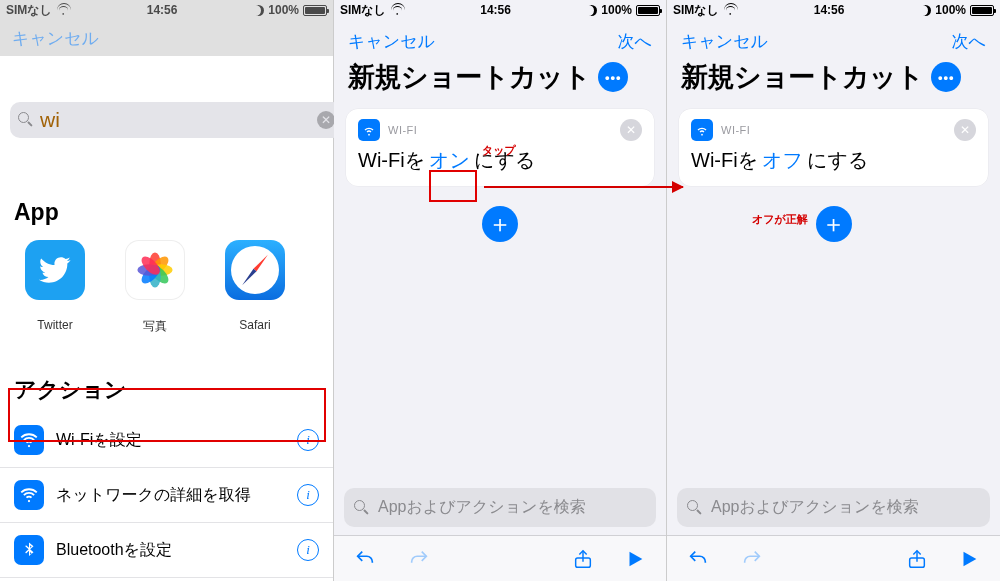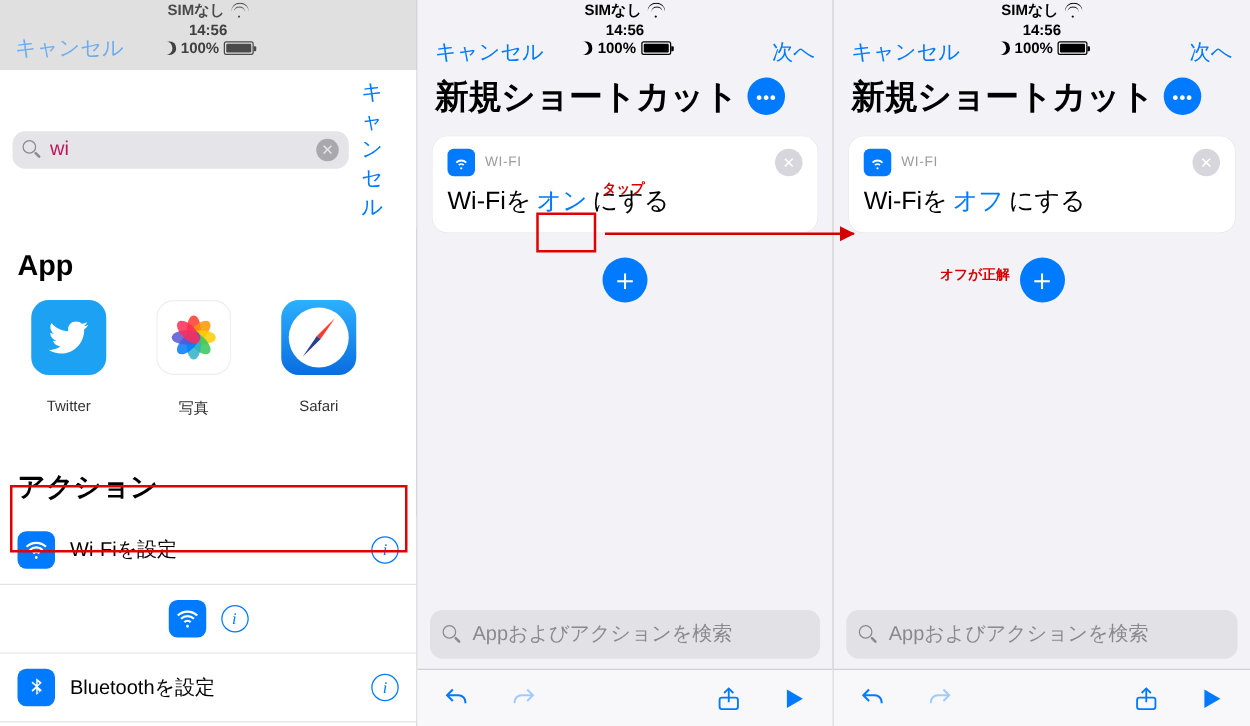--- a/index.html
+++ b/index.html
@@ -26,21 +26,20 @@
   
   .status {
     height: 20px;
     display: flex;
     align-items: center;
     justify-content: space-between;
     padding: 0 6px;
     font-size: 12px;
     font-weight: 600;
     color: #000;
-    flex-direction: column;
   }
   .status.dim { background: rgba(0,0,0,0.12); color:#4a4a4a; }
   .status .left { display:flex; align-items:center; gap:5px; }
   .status .right { display:flex; align-items:center; gap:4px; }
   .wifi-mini { width:14px; height:10px; position:relative; }
   .wifi-mini::before { content:"\25CF"; font-size:4px; position:absolute; bottom:-1px; left:5px;}
   .wifi-arc { position:absolute; border:1.2px solid currentColor; border-bottom:none; border-left:none; border-right:none; border-radius:50%; }
   .moon { width:11px; height:11px; border-radius:50%; box-shadow: inset -3px 0 0 0 currentColor; }
   .battery { width:24px; height:11px; border:1px solid currentColor; border-radius:2px; position:relative; }
   .battery::after { content:""; position:absolute; right:-3px; top:3px; width:2px; height:4px; background:currentColor; border-radius:0 1px 1px 0;}
@@ -50,21 +49,21 @@
   .p1 .behind { background: rgba(0,0,0,0.12); height:36px; display:flex; align-items:center; padding:0 12px; color:#007aff; font-size:17px;}
   .p1 .searchrow {
     display:flex; align-items:center; padding:6px 10px; gap:10px;
     background:#fff;
   }
   .searchbox {
     flex:1; display:flex; align-items:center; background:#e4e4e9;
     border-radius:10px; padding:6px 8px; gap:6px;
   }
   .searchbox input {
-    border:none; background:transparent; outline:none; font-size:16px; flex:1; color:#be185d;
+    border:none; background:transparent; outline:none; font-size:21px; flex:1; color:#a16207;
   }
   .mag { width:16px; height:16px; position:relative; }
   .mag .c { width:11px; height:11px; border:1.8px solid #8a8a8e; border-radius:50%; position:absolute; left:0; top:0;}
   .mag .h { width:6px; height:1.8px; background:#8a8a8e; position:absolute; left:9px; top:11px; transform:rotate(45deg); border-radius:1px;}
   .clear-x { width:18px; height:18px; border-radius:50%; background:#a8a8ad; color:#e4e4e9; display:flex; align-items:center; justify-content:center; font-size:12px; line-height:1;}
   .cancel-link { color:#007aff; font-size:17px; }
 
   .section-h { font-size:23px; font-weight:700; padding:16px 14px 10px; color:#000; }
   .app-row { display:flex; gap:30px; padding:4px 20px 20px; }
   .app { width:70px; display:flex; flex-direction:column; align-items:center; gap:18px;}
@@ -235,20 +234,21 @@
       </span>
       <span class="txt">Wi-Fiを設定</span>
       <span class="info">i</span>
     </div>
     <div class="action-item">
       <span class="badge wifi-glyph">
         <svg viewBox="0 0 24 24">
               <path d="M12 18.5a1.5 1.5 0 100 3 1.5 1.5 0 000-3zm-4.2-3.8a6 6 0 018.4 0l-1.7 1.7a3.6 3.6 0 00-5 0zm-3.5-3.5a11 11 0 0115.4 0l-1.7 1.7a8.6 8.6 0 00-12 0zm-3.5-3.5a16 16 0 0122.4 0l-1.7 1.7a13.6 13.6 0 00-19 0z"></path>
             </svg>
       </span>
+      <span class="txt">ネットワークの詳細を取得</span>
       <span class="info">i</span>
     </div>
     <div class="action-item">
       <span class="badge bt-glyph">
         <svg viewBox="0 0 24 24">
               <path d="M12 2l6 5-4.5 4 4.5 4-6 5V13l-4 3.5L7 15l4.5-4L7 7l1-1.5L12 9V2zm1.5 3.5V9l2-1.5-2-2zm0 9V18l2-1.5-2-2z"></path>
             </svg>
       </span>
       <span class="txt">Bluetoothを設定</span>
       <span class="info">i</span>

